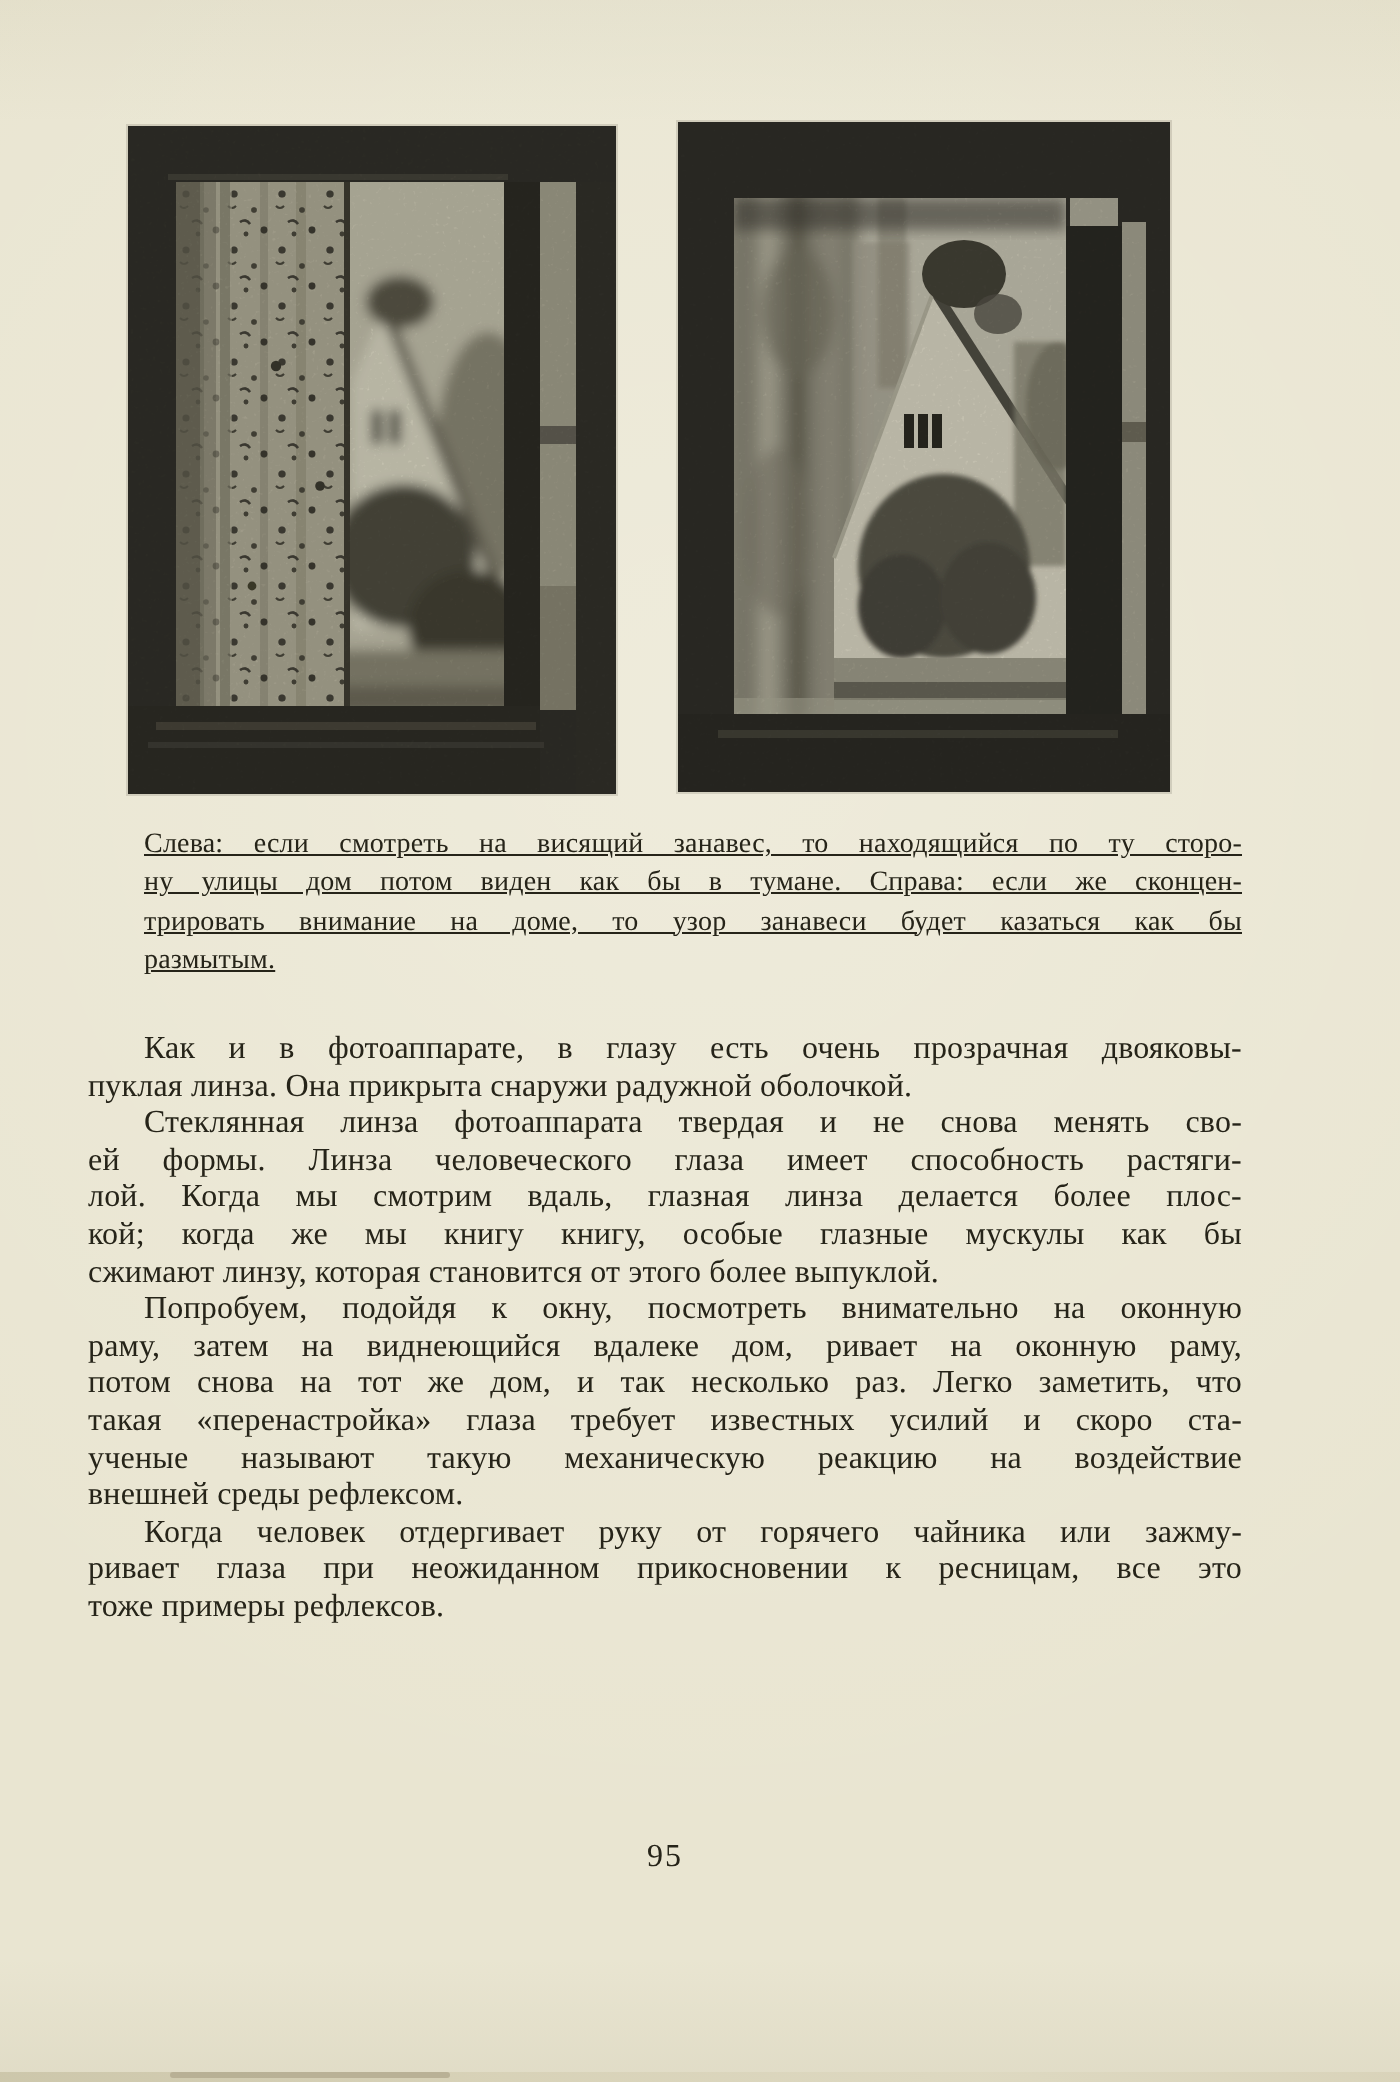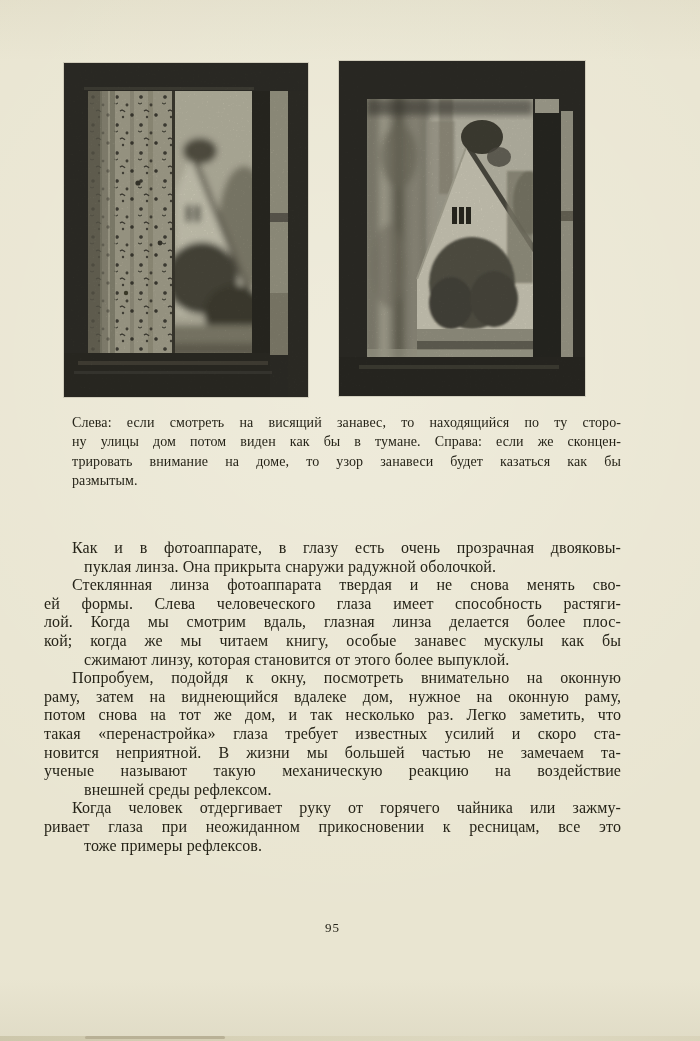--- a/index.html
+++ b/index.html
@@ -12,29 +12,29 @@
   .page-tint{position:absolute;inset:0;pointer-events:none;
     background:
       radial-gradient(130% 90% at 50% 35%, rgba(255,255,250,0.25) 0%, rgba(0,0,0,0) 60%),
       linear-gradient(to bottom, rgba(120,110,70,0.05), rgba(0,0,0,0) 6%, rgba(0,0,0,0) 94%, rgba(120,110,70,0.08));
   }
   .photo{position:absolute;box-shadow:0 0 0 1px rgba(60,55,40,0.15);}
   .photo-left{left:64px;top:63px;width:244px;height:334px;}
   .photo-right{left:339px;top:61px;width:246px;height:335px;}
   .caption{position:absolute;left:72px;top:413px;width:549px;
     font-size:14px;line-height:19.3px;letter-spacing:0.1px;}
-  .cline{text-align:justify;text-align-last:justify;}
+  .cline{text-align:justify;text-align-last:justify;text-decoration:underline;}
   .cline.last{text-align:justify;text-align-last:left;}
-  .bodytext{position:absolute;left:44px;top:539px;width:577px;
+  .bodytext{position:absolute;left:44px;top:516px;width:577px;
     font-size:16px;line-height:18.6px;letter-spacing:0.1px;}
   .tline{text-align:justify;text-align-last:justify;}
-  .tline.last{text-align:justify;text-align-last:left;margin-left:40px;}
+  .tline.last{text-align:justify;text-align-last:left;}
   .tline.indent{text-indent:28px;}
   .pagenum{position:absolute;left:44px;top:920px;width:577px;
-    text-align:center;font-size:13px;letter-spacing:1px;}
+    text-align:center;font-size:16px;letter-spacing:1px;}
   .bottom-edge{position:absolute;left:0;bottom:0;width:700px;height:5px;
     background:linear-gradient(to right,#c9c3a6 0%,#d6d0b5 35%,#ddd8c0 70%,#d8d2b8 100%);
     opacity:0.85;}
   .bottom-mark{position:absolute;left:85px;bottom:2px;width:140px;height:3px;
     background:#b4ac90;border-radius:2px;opacity:0.85;}
   svg{display:block;}
 </style>
 </head>
 <body>
 
@@ -181,30 +181,29 @@
   <div class="cline">ну улицы дом потом виден как бы в тумане. Справа: если же сконцен-</div>
   <div class="cline">трировать внимание на доме, то узор занавеси будет казаться как бы</div>
   <div class="cline last">размытым.</div>
 </div>
 
 <div class="bodytext">
   <div class="tline indent">Как и в фотоаппарате, в глазу есть очень прозрачная двояковы-</div>
   <div class="tline last">пуклая линза. Она прикрыта снаружи радужной оболочкой.</div>
 
   <div class="tline indent">Стеклянная линза фотоаппарата твердая и не снова менять сво-</div>
-  <div class="tline">ей формы. Слева человеческого глаза имеет способность растяги-</div>
+  <div class="tline">ей формы. Линза человеческого глаза имеет способность растяги-</div>
   <div class="tline">лой. Когда мы смотрим вдаль, глазная линза делается более плос-</div>
-  <div class="tline">кой; когда же мы читаем книгу, особые занавес мускулы как бы</div>
+  <div class="tline">кой; когда же мы книгу книгу, особые глазные мускулы как бы</div>
   <div class="tline last">сжимают линзу, которая становится от этого более выпуклой.</div>
 
   <div class="tline indent">Попробуем, подойдя к окну, посмотреть внимательно на оконную</div>
-  <div class="tline">раму, затем на виднеющийся вдалеке дом, нужное на оконную раму,</div>
+  <div class="tline">раму, затем на виднеющийся вдалеке дом, ривает на оконную раму,</div>
   <div class="tline">потом снова на тот же дом, и так несколько раз. Легко заметить, что</div>
   <div class="tline">такая «перенастройка» глаза требует известных усилий и скоро ста-</div>
-  <div class="tline">новится неприятной. В жизни мы большей частью не замечаем та-</div>
   <div class="tline">ученые называют такую механическую реакцию на воздействие</div>
   <div class="tline last">внешней среды рефлексом.</div>
 
   <div class="tline indent">Когда человек отдергивает руку от горячего чайника или зажму-</div>
   <div class="tline">ривает глаза при неожиданном прикосновении к ресницам, все это</div>
   <div class="tline last">тоже примеры рефлексов.</div>
 </div>
 
 <div class="pagenum">95</div>
 

